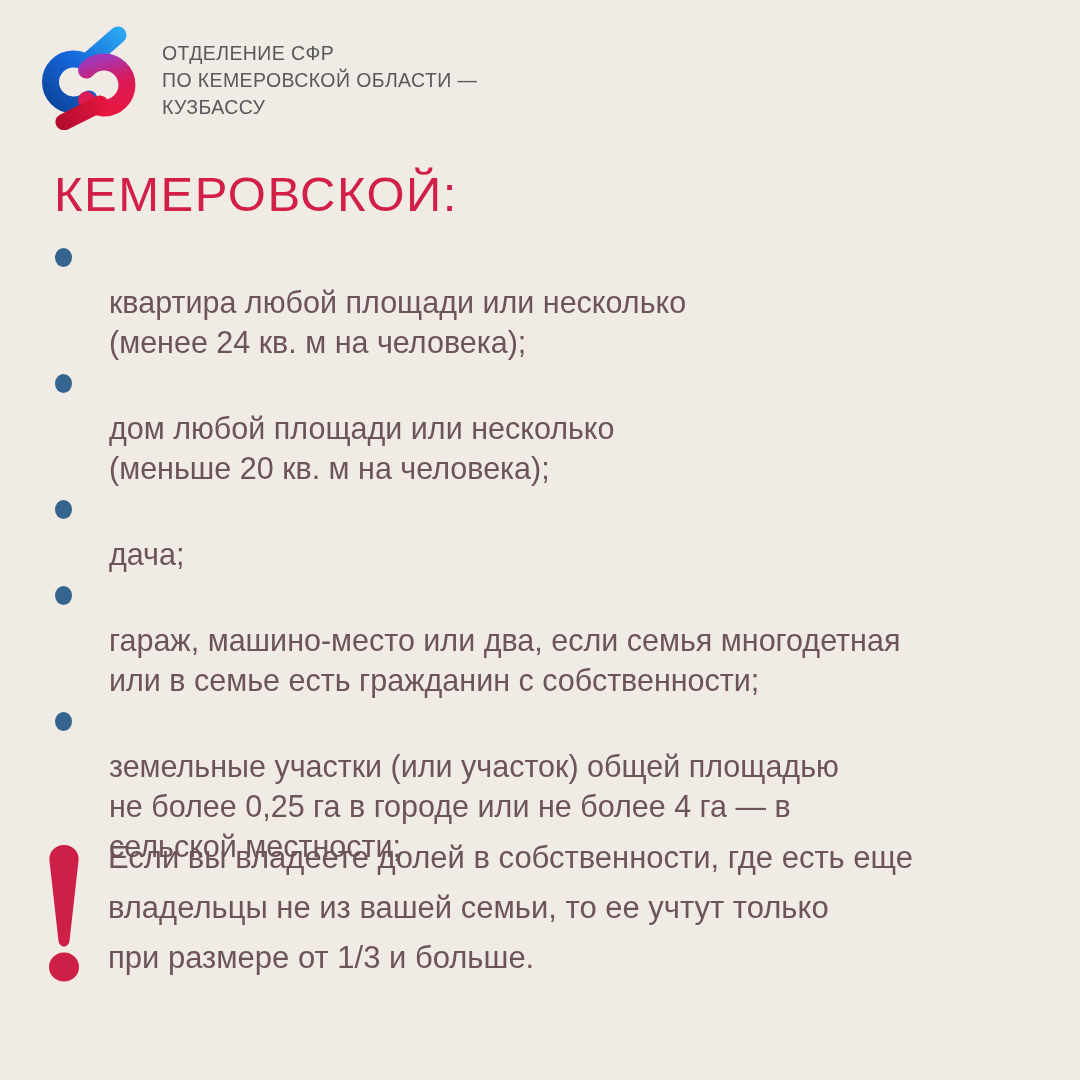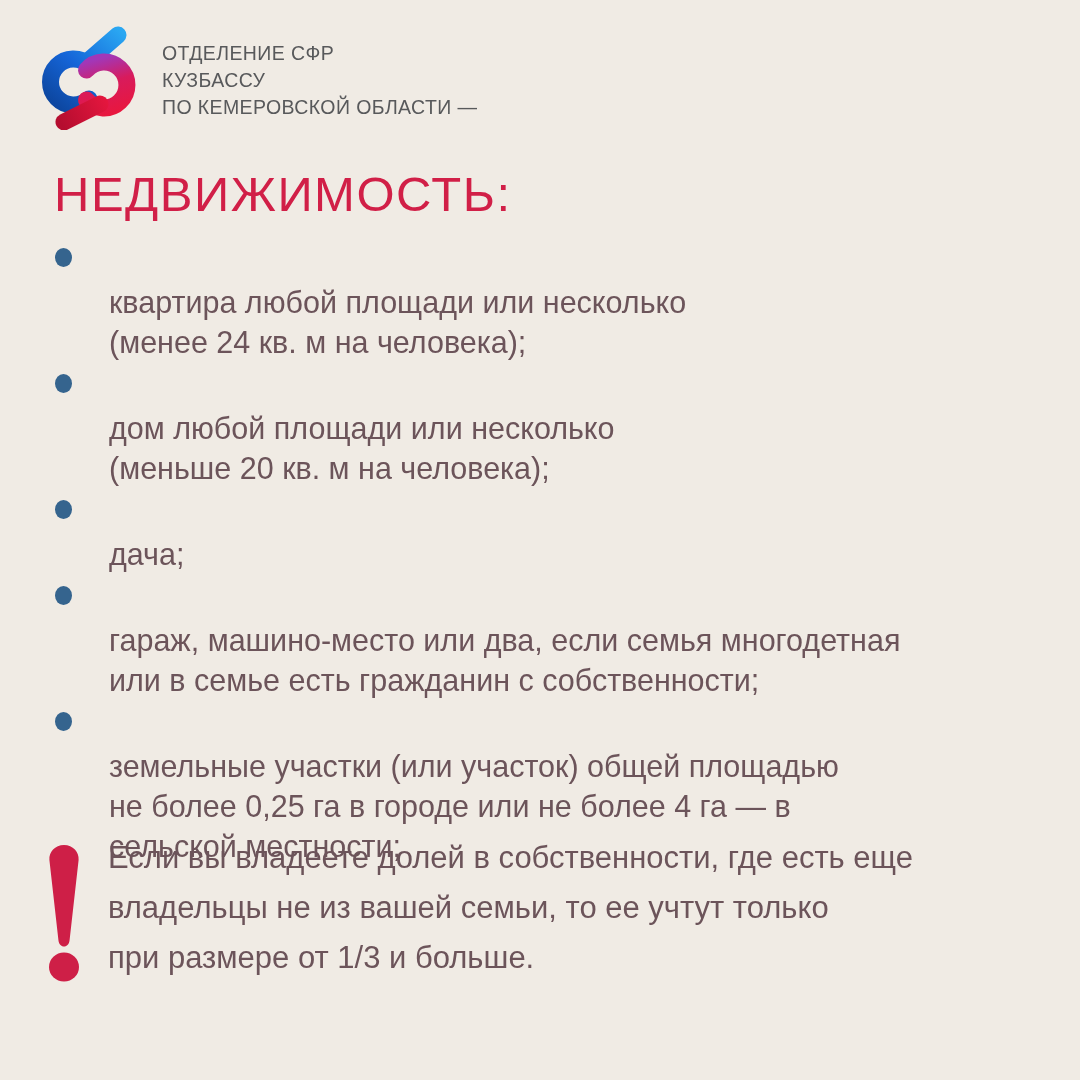--- a/index.html
+++ b/index.html
@@ -115,26 +115,26 @@
       </defs>
       <g fill="none" stroke-linecap="round">
         <path d="M49,37 L80,10" stroke="url(#lgBlue)" stroke-width="17"></path>
         <path d="M51,40 A23,23 0 1 0 51,74" stroke="url(#lgBlue)" stroke-width="17"></path>
         <path d="M48.5,45 A23,23 0 1 1 48.5,75" stroke="url(#lgRed)" stroke-width="17"></path>
         <path d="M62,79 L26,97" stroke="url(#lgRed2)" stroke-width="17"></path>
       </g>
     </svg>
     <div class="brand-text">
       <div>ОТДЕЛЕНИЕ СФР</div>
+      <div>ПО КЕМЕРОВСКОЙ ОБЛАСТИ —</div>
       <div>КУЗБАССУ</div>
-      <div>ПО КЕМЕРОВСКОЙ ОБЛАСТИ —</div>
     </div>
   </header>
 
-  <h1 class="title">НЕДВИЖИМОСТЬ:</h1>
+  <h1 class="title">КЕМЕРОВСКОЙ:</h1>
 
   <ul class="list">
     <li class="list-item">
       <span class="dot"></span>
       <span class="item-text">квартира любой площади или несколько
 (менее 24 кв. м на человека);</span>
     </li>
     <li class="list-item">
       <span class="dot"></span>
       <span class="item-text">дом любой площади или несколько

